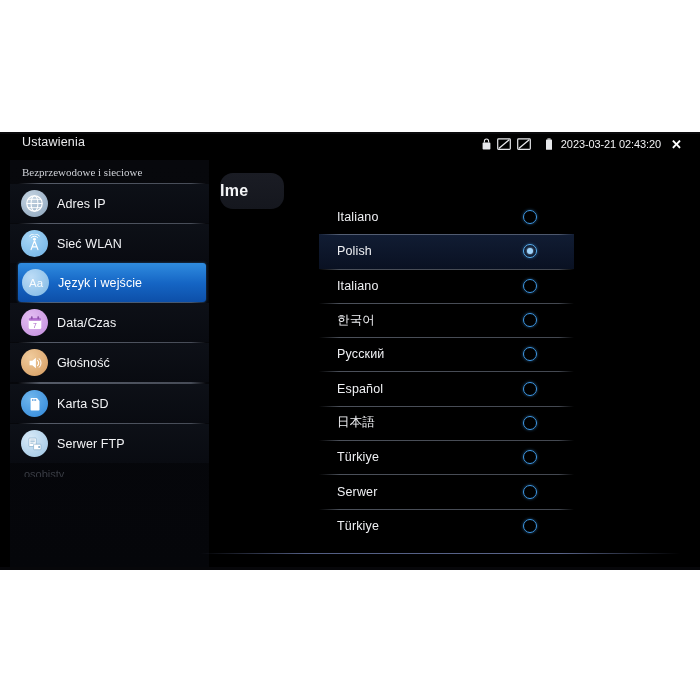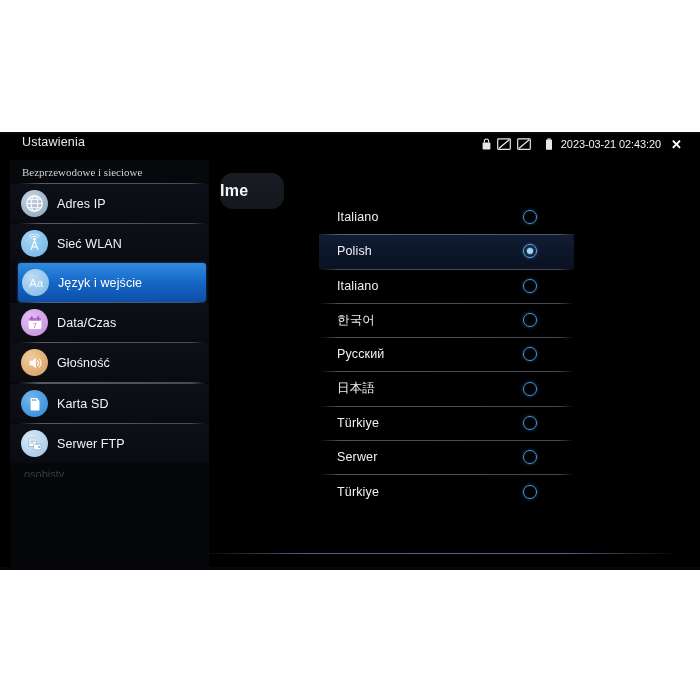--- a/index.html
+++ b/index.html
@@ -392,20 +392,25 @@
           <span class="lang-label">한국어</span>
           <span class="radio"></span>
         </div>
 
         <div class="lang-row">
           <div class="lang-rule"></div>
           <span class="lang-label">Русский</span>
           <span class="radio"></span>
         </div>
 
+        <div class="lang-row">
+          <div class="lang-rule"></div>
+          <span class="lang-label">Español</span>
+          <span class="radio"></span>
+        </div>
 
         <div class="lang-row">
           <div class="lang-rule"></div>
           <span class="lang-label">日本語</span>
           <span class="radio"></span>
         </div>
 
         <div class="lang-row">
           <div class="lang-rule"></div>
           <span class="lang-label">Türkiye</span>

